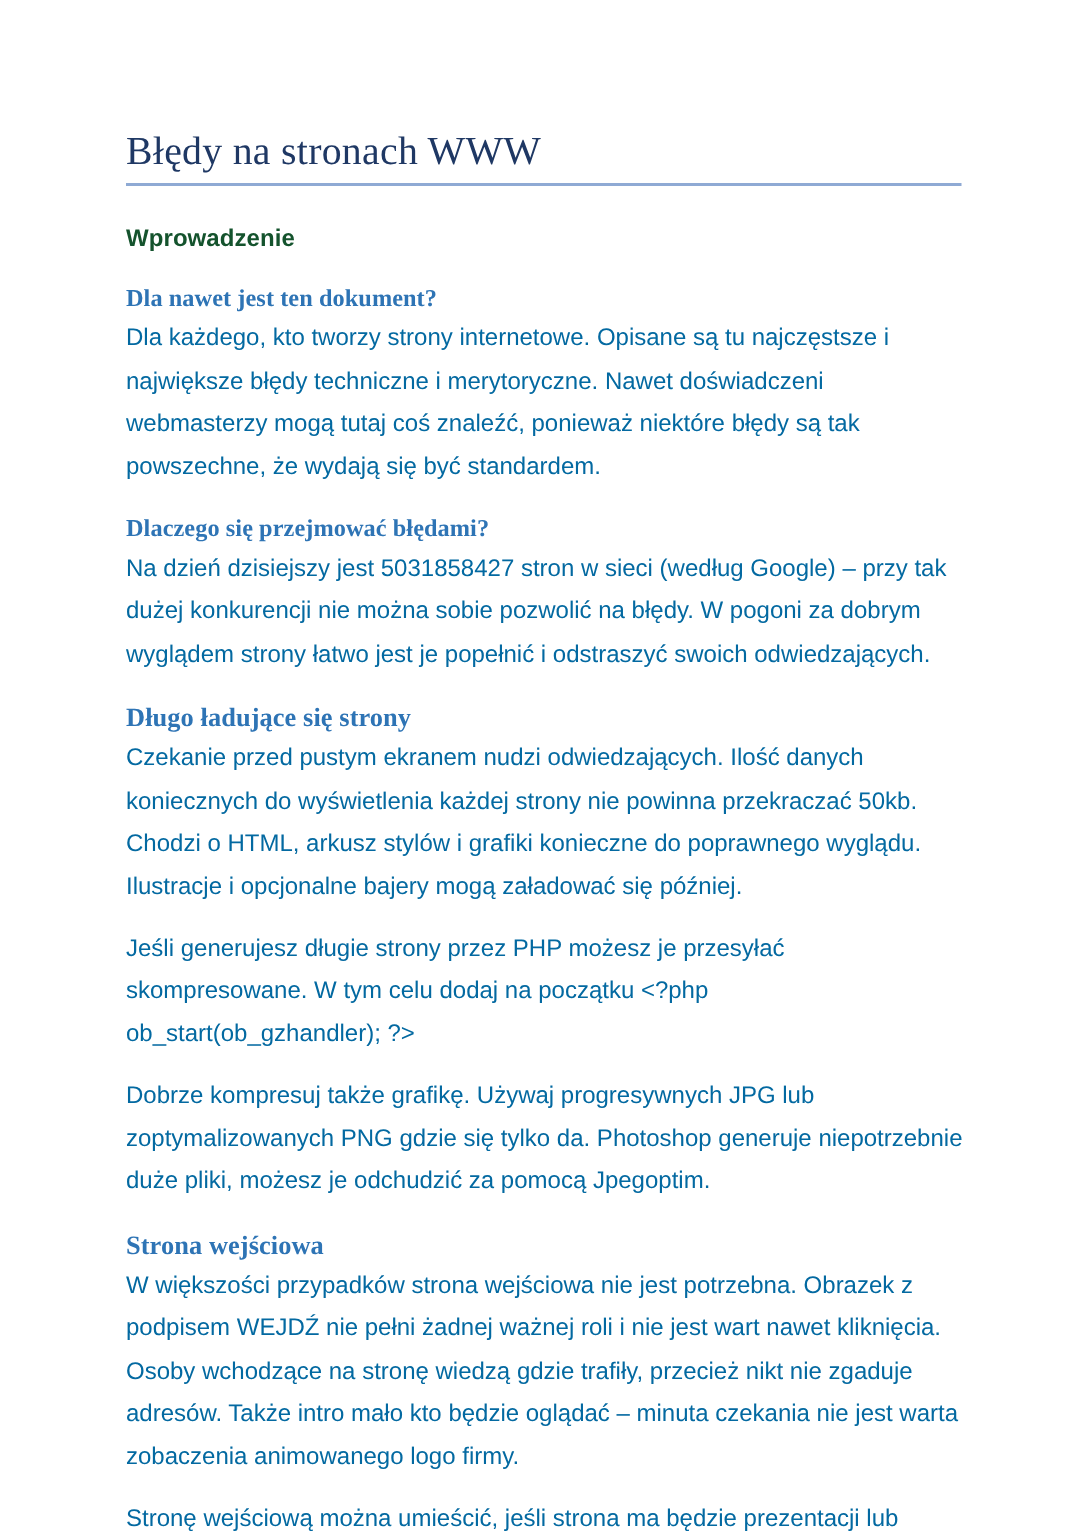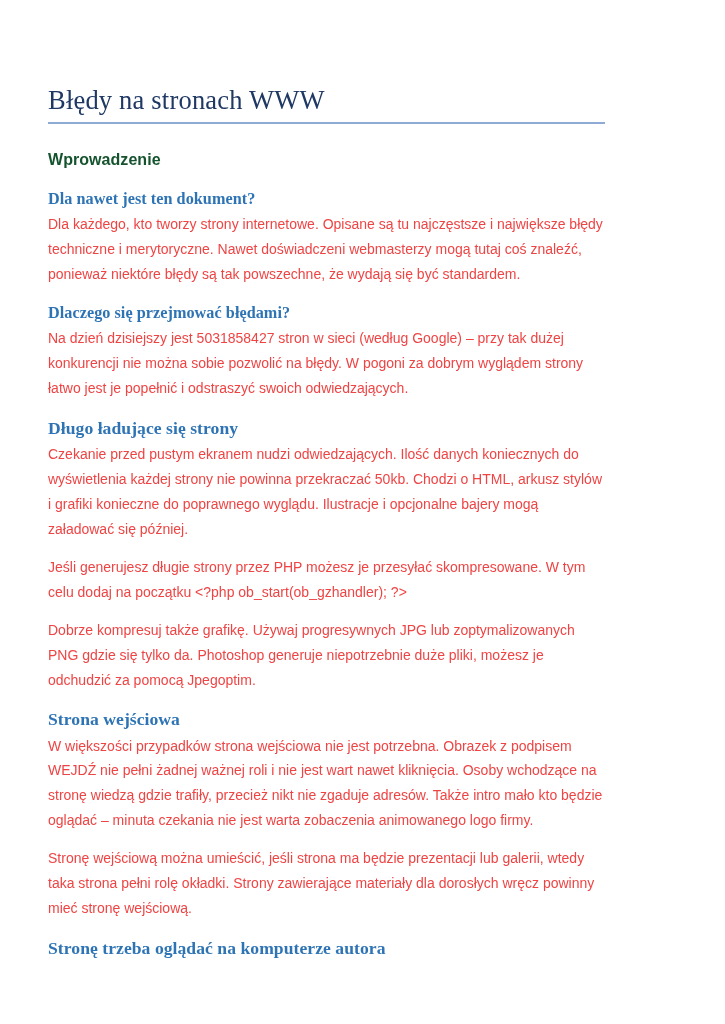--- a/index.html
+++ b/index.html
@@ -15,21 +15,21 @@
     font-family: "Liberation Sans", sans-serif;
     -webkit-font-smoothing: antialiased;
   }
 
   .page {
     position: relative;
     width: 725px;
     height: 1024px;
     background: #ffffff;
     box-sizing: border-box;
-    padding: 86px 84px 0 48px;
+    padding: 86px 84px 0 84px;
   }
 
   .doc-body {
     width: 558px;
   }
 
   
   .doc-title {
     font-family: "Liberation Serif", "DejaVu Serif", serif;
     font-size: 26.5px;
@@ -68,22 +68,22 @@
     margin: 0 0 3px 0;
     letter-spacing: 0.05px;
   }
   .h2.lg {
     font-size: 17.6px;
   }
 
   
   .p {
     font-family: "Liberation Sans", sans-serif;
-    font-size: 14px;
-    color: #ef4444;
+    font-size: 16px;
+    color: #0369a1;
     line-height: 1.78;
     margin: 0 0 0 0;
     text-align: left;
   }
   .p + .p {
     margin-top: 13px;
   }
 
   .sec {
     margin-bottom: 17px;

